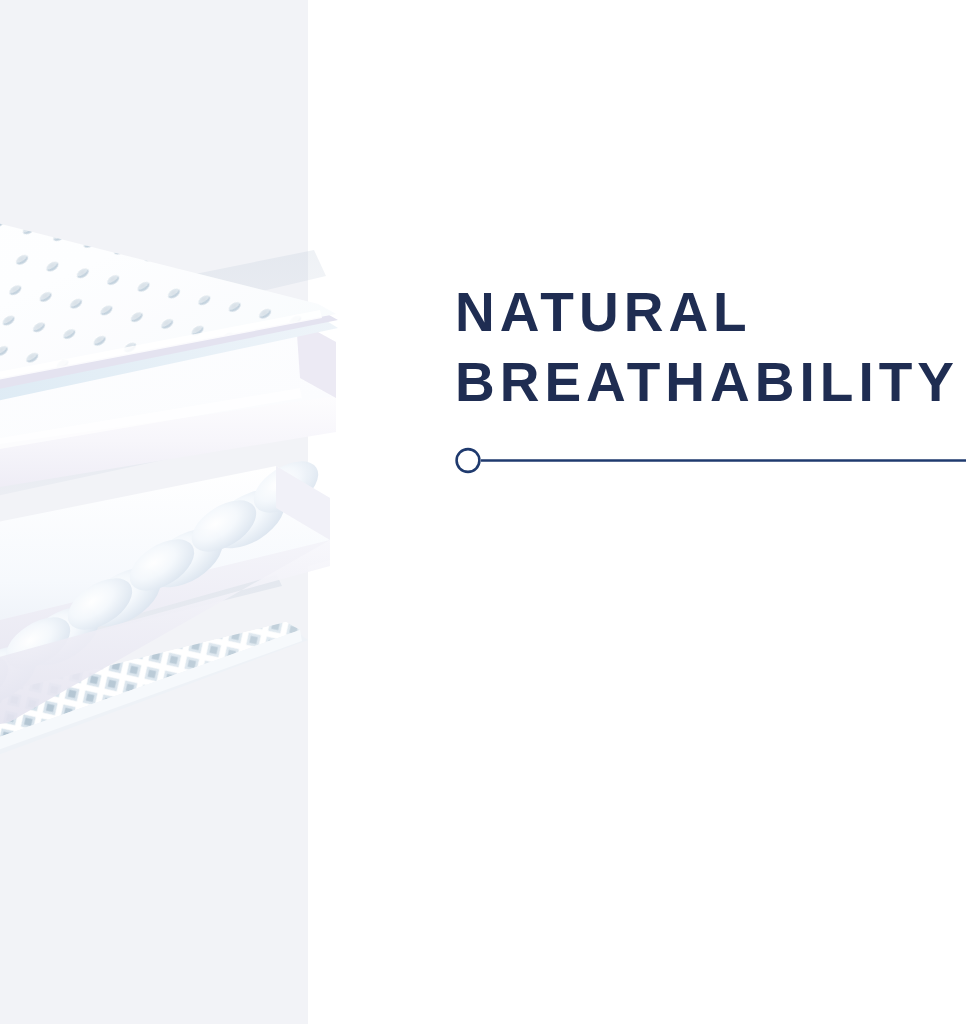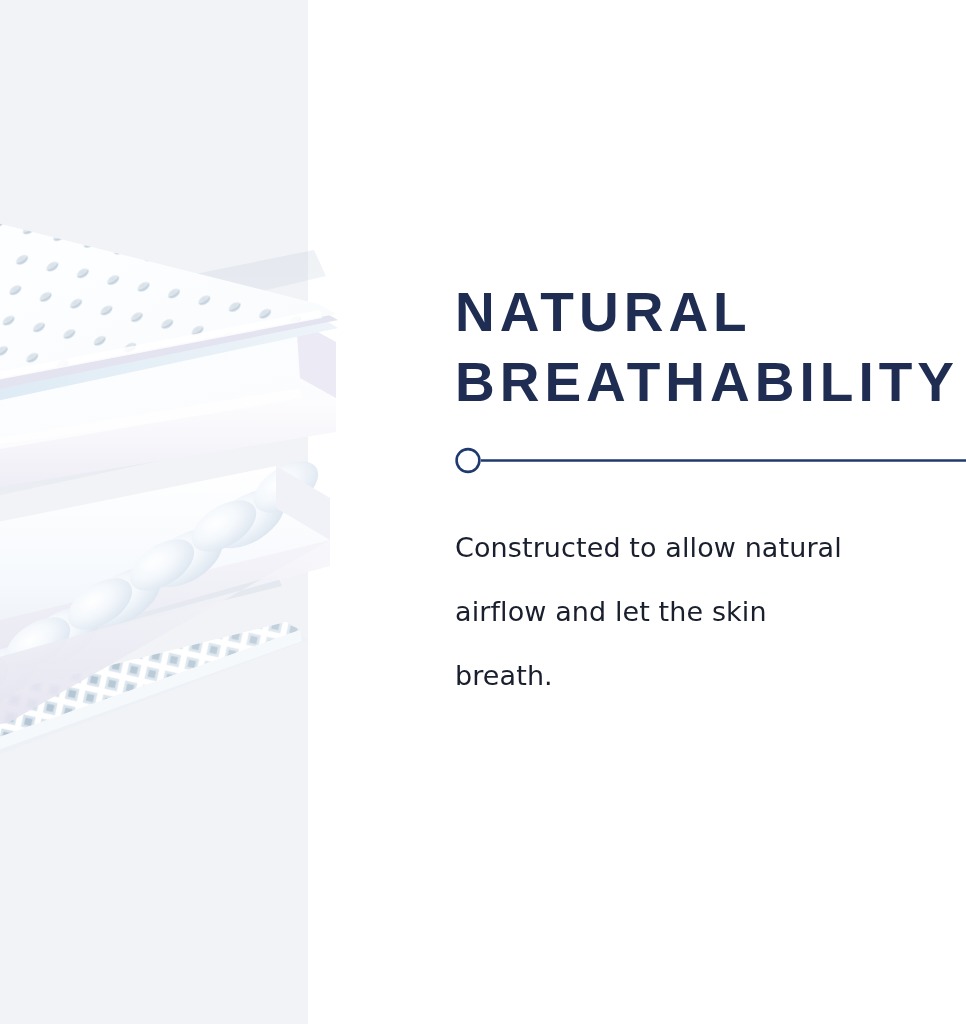--- a/index.html
+++ b/index.html
@@ -299,21 +299,16 @@
     <h1 id="headline">
       <span class="hl-line">NATURAL</span>
       <span class="hl-line">BREATHABILITY</span>
     </h1>
 
     <svg id="divider" viewBox="0 0 1049 27" xmlns="http://www.w3.org/2000/svg" aria-hidden="true">
       <line x1="109" y1="13.5" x2="1049" y2="13.5" stroke="#1f3a6e" stroke-width="2.4"></line>
       <circle cx="96" cy="13.5" r="11.4" fill="#ffffff" stroke="#1f3a6e" stroke-width="2.6"></circle>
     </svg>
 
-    <p id="body-copy">
-      <span class="bc-line">Constructed to allow natural</span>
-      <span class="bc-line">airflow and let the skin</span>
-      <span class="bc-line">breath.</span>
-    </p>
 
   </div>
 
 </div>
 
 </body></html>

